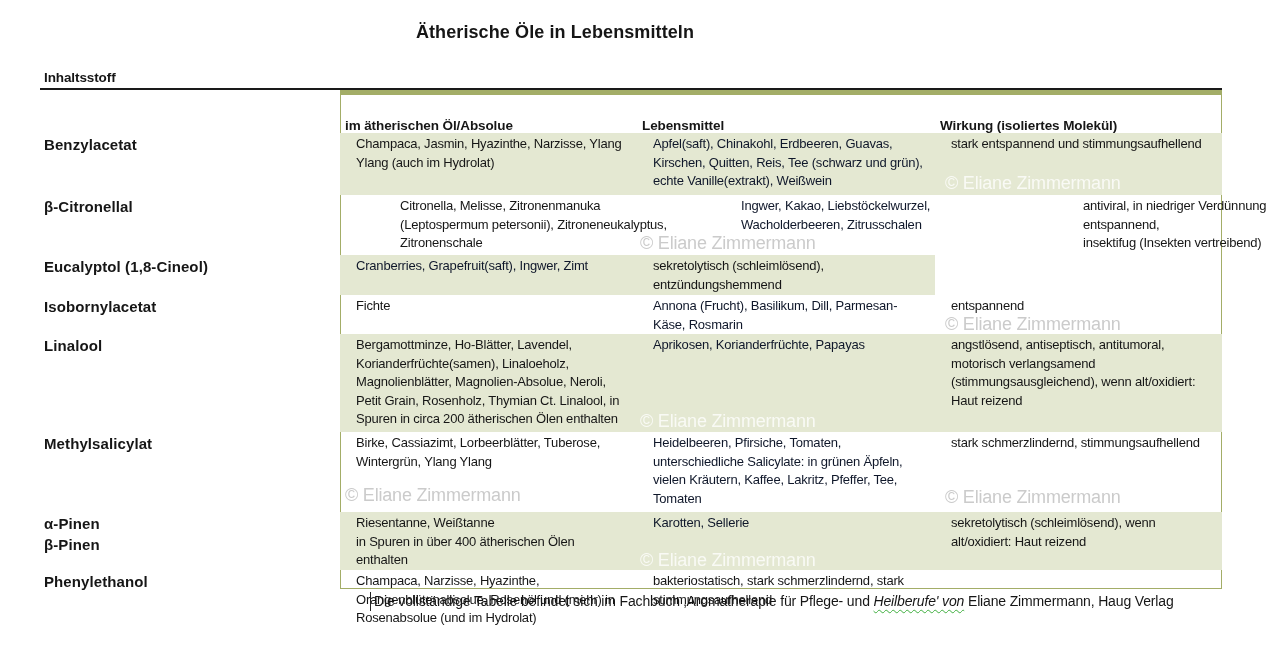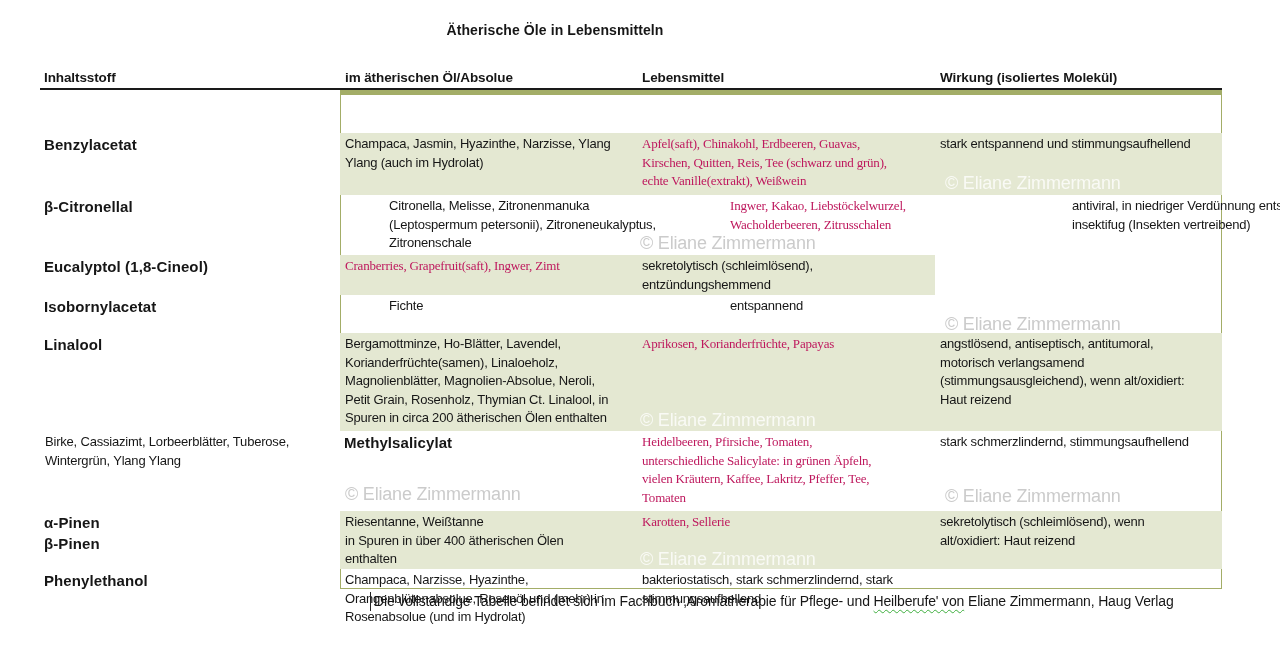--- a/index.html
+++ b/index.html
@@ -7,88 +7,89 @@
     position:relative;
     width:1280px;height:648px;
     background:#ffffff;
     font-family:"Liberation Sans","DejaVu Sans",sans-serif;
     color:#161616;
     overflow:hidden;
   }
   .title{
     position:absolute;left:0;top:22px;width:1110px;
     text-align:center;
-    font-size:14px;font-weight:bold;letter-spacing:.1px;
+    font-size:18px;font-weight:bold;letter-spacing:.1px;
   }
   .grid-cols{
     display:grid;
     grid-template-columns:300px 297px 298px 287px;
   }
   .header-row{
     position:absolute;left:40px;top:68px;width:1182px;
   }
   .header-cell{
     font-size:13.5px;font-weight:bold;
     padding:2px 4px 4px 4px;
     letter-spacing:-.1px;
   }
-  .header-cell.h2,.header-cell.h3,.header-cell.h4{padding-left:5px;}
+  .header-cell.h2,.header-cell.h3,.header-cell.h4{padding-left:5px;margin-top:48px;}
   .tbl{
     position:absolute;left:40px;top:88px;width:1182px;height:508px;
   }
   .tbl .black-line{
     position:absolute;left:0;top:0;width:1182px;height:2px;background:#1a1a1a;
   }
   .body-frame{
     position:absolute;left:300px;top:2px;width:882px;height:499px;
     box-sizing:border-box;
     border:1px solid #a3ad67;
     border-top:5px solid #a3ad67;
     pointer-events:none;
   }
   .rows{position:absolute;left:0;top:7px;width:1182px;}
   .row{position:relative;}
   .row .cell{
     box-sizing:border-box;
     font-size:13px;line-height:18.5px;letter-spacing:-.2px;
-    padding:2px 8px 0 5px;
+    padding:2px 8px 0 16px;
     white-space:pre-line;
   }
   .row .cell.c1{
     font-size:15px;font-weight:bold;line-height:21px;
     letter-spacing:.1px;
     padding:1px 6px 0 4px;
     white-space:pre-line;
     background:#ffffff;
   }
   .row.shaded .cell.c2,.row.shaded .cell.c3,.row.shaded .cell.c4{background:#e4e8d2;}
-  .cell.c3{color:#be185d;font-family:Liberation Serif, serif;}
+  .cell.c3{color:#0f172a;}
   .wm{
     position:absolute;
     font-size:18px;letter-spacing:-.2px;
     pointer-events:none;white-space:nowrap;
   }
   .wm.gray{color:#cbcbcb;}
   .wm.light{color:rgba(255,255,255,.78);}
   .footer{
     position:absolute;left:370px;top:592px;
     font-size:14px;letter-spacing:-.15px;
     border-left:1.5px solid #222;
     padding-left:3px;line-height:19px;
   }
   .footer .wavy{
     text-decoration:underline;
     text-decoration-style:wavy;
     text-decoration-color:#3fae3f;
     text-decoration-thickness:1px;
     text-underline-offset:3px;
+    font-style:italic;
   }
   
   .r1{min-height:62px;margin-top:38px;} .r2{min-height:60px;gap:44px;} .r3{min-height:40px;}
-  .r4{min-height:38px;gap:44px;} .r5{min-height:98px;} .r6{min-height:80px;}
+  .r4{min-height:38px;} .r5{min-height:98px;} .r6{min-height:80px;}
   .r7{min-height:58px;} .r8{min-height:59px;}
 </style>
 </head>
 <body>
 
 <div class="page">
 
   <div class="title">Ätherische Öle in Lebensmitteln</div>
 
   <div class="header-row grid-cols">
@@ -130,43 +131,45 @@
       <div class="row r3 shaded grid-cols">
         <div class="cell c1">Eucalyptol (1,8-Cineol)</div>
         <div class="cell c3">Cranberries, Grapefruit(saft), Ingwer, Zimt</div>
         <div class="cell c4">sekretolytisch (schleimlösend),
 entzündungshemmend</div>
       </div>
 
       <div class="row r4 grid-cols">
         <div class="cell c1">Isobornylacetat</div>
         <div class="cell c2">Fichte</div>
+        <div class="cell c3">Annona (Frucht), Basilikum, Dill, Parmesan-
+Käse, Rosmarin</div>
         <div class="cell c4">entspannend</div>
         <div class="wm gray" style="left:905px;top:19px;">© Eliane Zimmermann</div>
       </div>
 
       <div class="row r5 shaded grid-cols">
         <div class="cell c1">Linalool</div>
         <div class="cell c2">Bergamottminze, Ho-Blätter, Lavendel,
 Korianderfrüchte(samen), Linaloeholz,
 Magnolienblätter, Magnolien-Absolue, Neroli,
 Petit Grain, Rosenholz, Thymian Ct. Linalool, in
 Spuren in circa 200 ätherischen Ölen enthalten</div>
         <div class="cell c3">Aprikosen, Korianderfrüchte, Papayas</div>
         <div class="cell c4">angstlösend, antiseptisch, antitumoral,
 motorisch verlangsamend
 (stimmungsausgleichend), wenn alt/oxidiert:
 Haut reizend</div>
         <div class="wm light" style="left:600px;top:77px;">© Eliane Zimmermann</div>
       </div>
 
       <div class="row r6 grid-cols">
+        <div class="cell c1">Methylsalicylat</div>
         <div class="cell c2">Birke, Cassiazimt, Lorbeerblätter, Tuberose,
 Wintergrün, Ylang Ylang</div>
-        <div class="cell c1">Methylsalicylat</div>
         <div class="cell c3">Heidelbeeren, Pfirsiche, Tomaten,
 unterschiedliche Salicylate: in grünen Äpfeln,
 vielen Kräutern, Kaffee, Lakritz, Pfeffer, Tee,
 Tomaten</div>
         <div class="cell c4">stark schmerzlindernd, stimmungsaufhellend</div>
         <div class="wm gray" style="left:305px;top:53px;">© Eliane Zimmermann</div>
         <div class="wm gray" style="left:905px;top:55px;">© Eliane Zimmermann</div>
       </div>
 
       <div class="row r7 shaded grid-cols">

